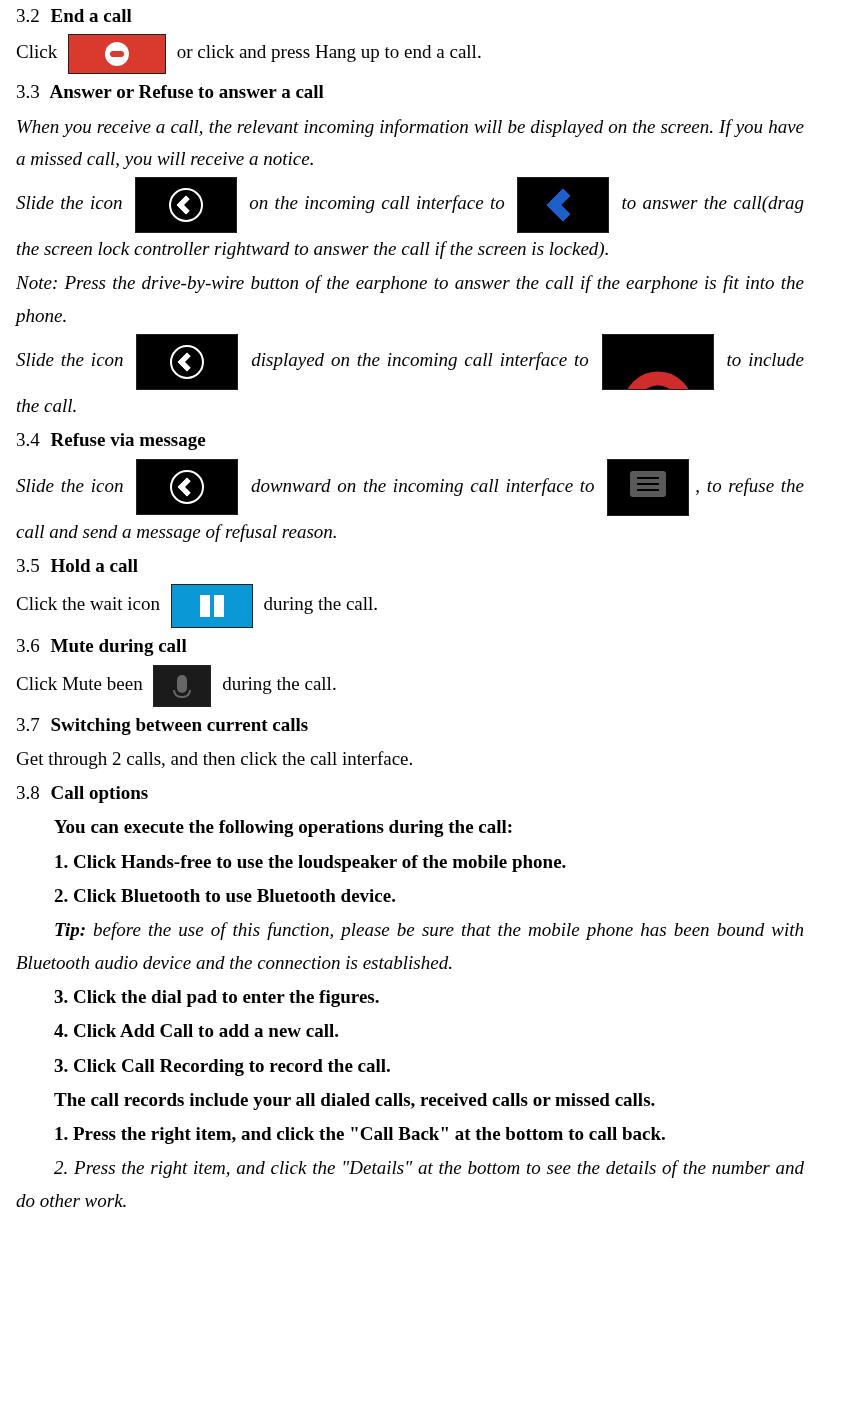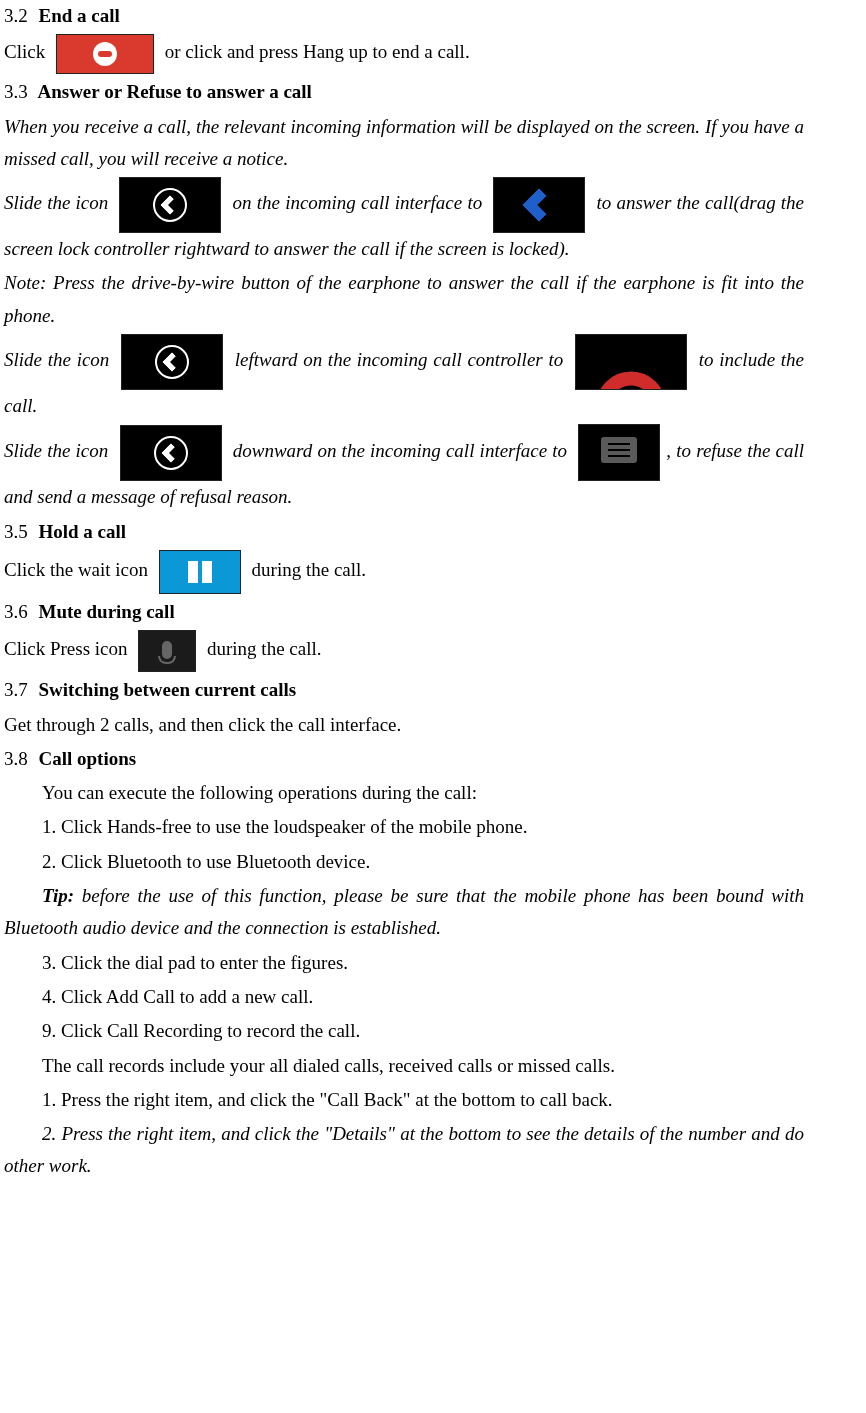--- a/index.html
+++ b/index.html
@@ -7,39 +7,40 @@
     padding: 0;
     background: #fff;
     color: #000;
     font-family: "Times New Roman", Times, serif;
     font-size: 19px;
     line-height: 1.7;
   }
   .page {
     width: 810px;
     box-sizing: border-box;
-    padding: 0 6px 20px 4px;
+    padding: 0 6px 20px 16px;
   }
   .heading {
     font-weight: bold;
   }
   .hnum {
     font-family: "Times New Roman", Times, serif;
     font-weight: normal;
     margin-right: 6px;
   }
   .line {
     margin: 0 0 2px 0;
   }
   .justify {
     text-align: justify;
     font-style: italic;
   }
   .indent {
     padding-left: 38px;
+    font-weight: bold;
   }
   .icon-endcall {
     display: inline-block;
     vertical-align: middle;
     width: 96px;
     height: 38px;
     background: #da3a2d;
     position: relative;
     border: 1px solid #222;
     margin: 0 6px;
@@ -233,25 +234,29 @@
     <span>Slide the icon</span>
     <span class="icon-phone-white"></span>
     <span>on the incoming call interface to</span>
     <span class="icon-phone-blue"></span>
     <span>to answer the call(drag the screen lock controller rightward to answer the call if the screen is locked).</span>
   </div>
   <div class="line justify">Note: Press the drive-by-wire button of the earphone to answer the call if the earphone is fit into the phone.</div>
   <div class="line justify">
     <span>Slide the icon</span>
     <span class="icon-phone-white"></span>
-    <span>leftward on the incoming call controller to</span>
+    <span>displayed on the incoming call interface to</span>
     <span class="icon-phone-arc"></span>
     <span>to include the call.</span>
   </div>
 
+  <div class="line heading">
+    <span class="hnum">3.4</span>
+    <span>Refuse via message</span>
+  </div>
   <div class="line justify">
     <span>Slide the icon</span>
     <span class="icon-phone-white"></span>
     <span>downward on the incoming call interface to</span>
     <span class="icon-message"></span><span>, to refuse the call and send a message of refusal reason.</span>
   </div>
 
   <div class="line heading">
     <span class="hnum">3.5</span>
     <span>Hold a call</span>
@@ -260,21 +265,21 @@
     <span>Click the wait icon</span>
     <span class="icon-pause"></span>
     <span>during the call.</span>
   </div>
 
   <div class="line heading">
     <span class="hnum">3.6</span>
     <span>Mute during call</span>
   </div>
   <div class="line">
-    <span>Click Press icon</span>
+    <span>Click Mute been</span>
     <span class="icon-mute"></span>
     <span>during the call.</span>
   </div>
 
   <div class="line heading">
     <span class="hnum">3.7</span>
     <span>Switching between current calls</span>
   </div>
   <div class="line">Get through 2 calls, and then click the call interface.</div>
 
@@ -283,21 +288,21 @@
     <span>Call options</span>
   </div>
   <div class="line indent">You can execute the following operations during the call:</div>
   <div class="line indent">1. Click Hands-free to use the loudspeaker of the mobile phone.</div>
   <div class="line indent">2. Click Bluetooth to use Bluetooth device.</div>
   <div class="line justify">
     <span class="indent" style="display:inline-block;"></span><b>Tip:</b><span> before the use of this function, please be sure that the mobile phone has been bound with Bluetooth audio device and the connection is established.</span>
   </div>
   <div class="line indent">3. Click the dial pad to enter the figures.</div>
   <div class="line indent">4. Click Add Call to add a new call.</div>
-  <div class="line indent">9. Click Call Recording to record the call.</div>
+  <div class="line indent">3. Click Call Recording to record the call.</div>
 
   <div class="line indent">The call records include your all dialed calls, received calls or missed calls.</div>
   <div class="line indent">1. Press the right item, and click the "Call Back" at the bottom to call back.</div>
   <div class="line justify">
     <span class="indent" style="display:inline-block;"></span><span>2. Press the right item, and click the "Details" at the bottom to see the details of the number and do other work.</span>
   </div>
 
 </div>
 
 </body></html>

